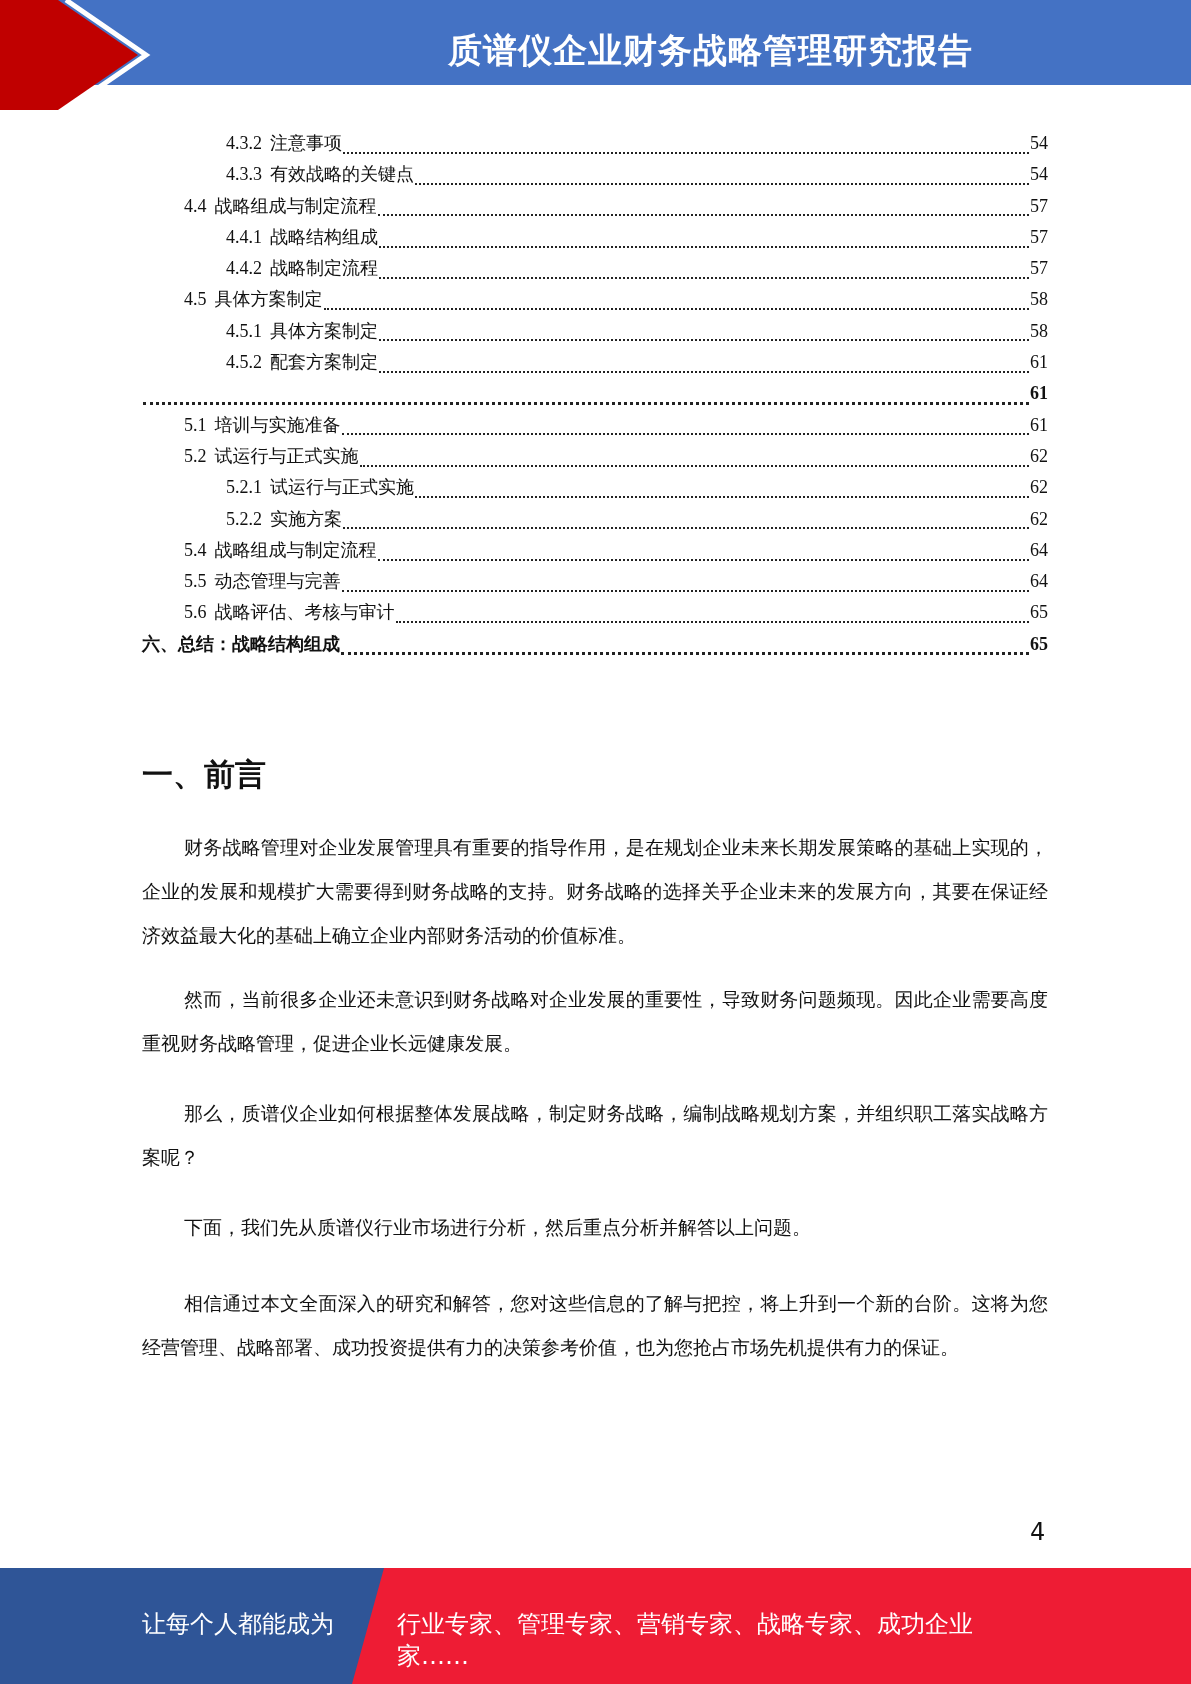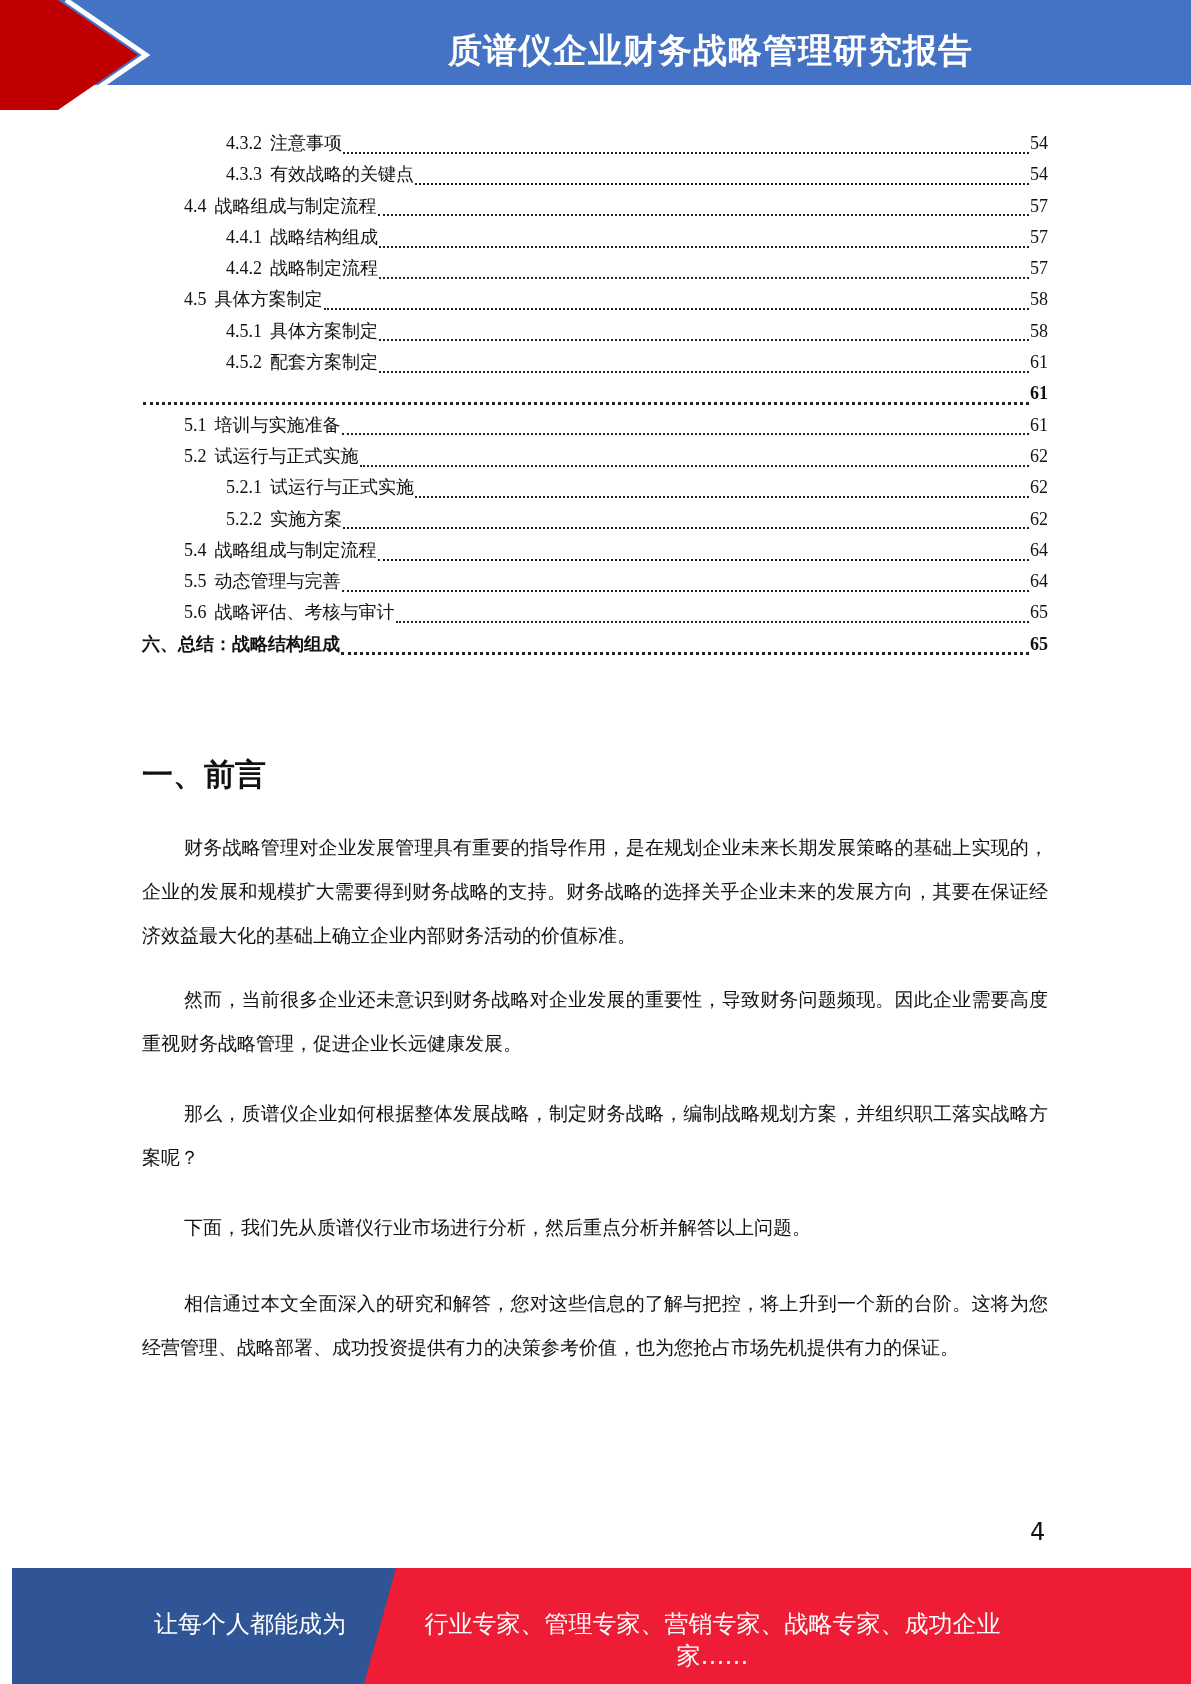--- a/index.html
+++ b/index.html
@@ -42,29 +42,29 @@
   }
   .body-text { position: absolute; left: 142px; width: 906px; }
   .para {
     font-size: 19px; line-height: 44px; text-indent: 42px; margin: 0;
     text-align: justify; color: #111;
   }
   .page-number {
     position: absolute; left: 1030px; top: 1518px;
     font-family: "DejaVu Sans", sans-serif; font-size: 24px; color: #111;
   }
-  .footer { position: absolute; left: 12px; top: 1568px; width: 1004px; height: 116px; }
+  .footer { position: absolute; left: 0; top: 1568px; width: 1004px; height: 116px; }
   .footer svg { position: absolute; left: 0; top: 0; }
   .footer-left {
     position: absolute; left: 142px; top: 40px;
     font-family: "DejaVu Sans", sans-serif; font-size: 24px; color: #ffffff;
   }
   .footer-right {
     position: absolute; left: 397px; top: 40px;
-    font-family: "DejaVu Sans", sans-serif; font-size: 24px; color: #ffffff; text-align: center;
+    font-family: "DejaVu Sans", sans-serif; font-size: 24px; color: #ffffff;
   }
 </style>
 </head>
 <body>
 
 <div class="header">
   <svg width="300" height="110">
     <polygon points="0,0 58,0 138,55 58,110 0,110" fill="#c00000"></polygon>
     <polyline points="66,0 146,55 66,110" fill="none" stroke="#ffffff" stroke-width="5"></polyline>
   </svg>

